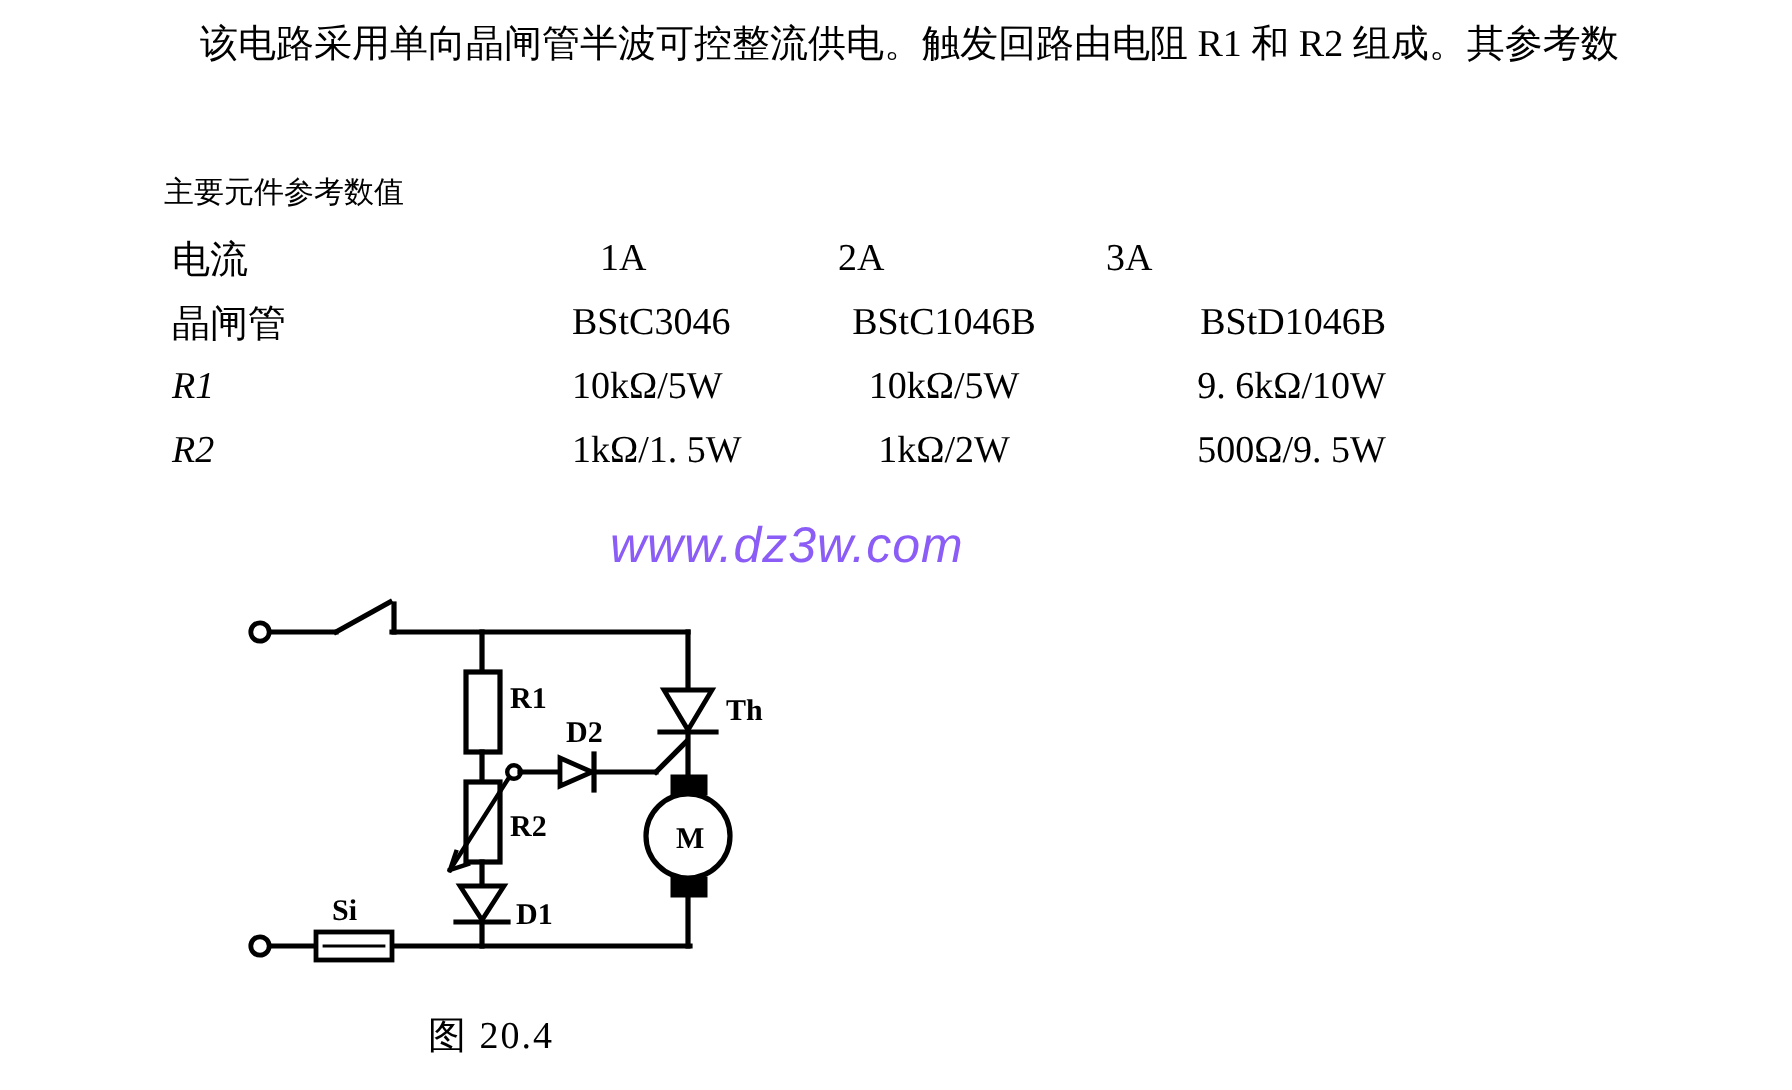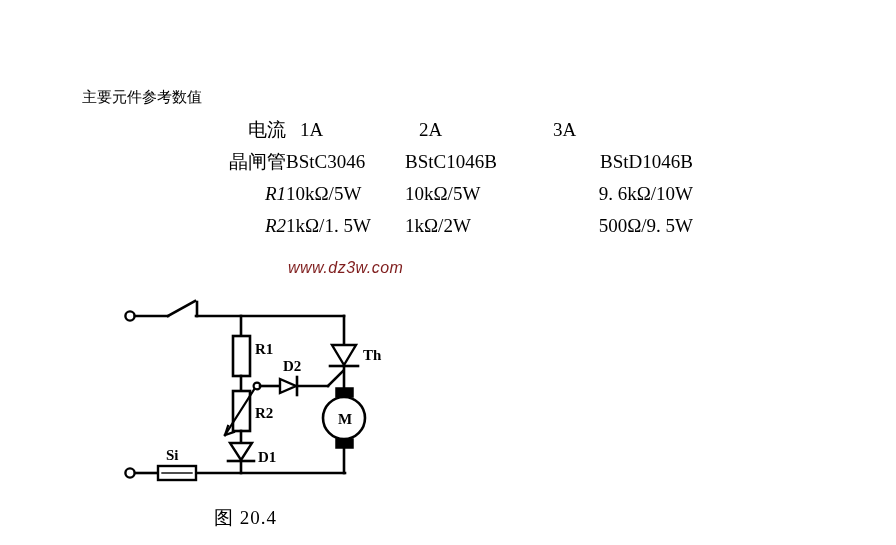--- a/index.html
+++ b/index.html
@@ -48,39 +48,39 @@
   }
   .spec-table td {
     padding: 0;
     height: 32px;
     vertical-align: middle;
     white-space: nowrap;
     font-family: "Liberation Serif", "DejaVu Serif", serif;
   }
   .spec-table td.rowhead {
     width: 200px;
-    text-align: right;
+    text-align: left;
   }
   .spec-table td.c1 { width: 105px; text-align: left; padding-left: 0px; margin-top: 15px; }
-  .spec-table td.c2 { width: 120px; text-align: left; }
+  .spec-table td.c2 { width: 120px; text-align: center; }
   .spec-table td.c3 { width: 140px; text-align: right; }
   .spec-table tr.hdr td.c1,
   .spec-table tr.hdr td.c2,
   .spec-table tr.hdr td.c3 { text-align: left; padding-left: 14px; }
   .rlabel { font-style: italic; }
 
   
   .watermark {
     position: absolute;
-    left: 288px;
+    left: 305px;
     top: 259px;
     font-family: "Liberation Sans", "DejaVu Sans", sans-serif;
     font-style: italic;
-    font-size: 16px;
-    color: #7f1d1d;
+    font-size: 25px;
+    color: #8b5cf6;
     letter-spacing: 0.5px;
     user-select: none;
   }
 
   
   .circuit-wrap {
     position: absolute;
     left: 100px;
     top: 288px;
     width: 300px;
@@ -95,20 +95,21 @@
     font-size: 19px;
     letter-spacing: 1px;
   }
 </style>
 </head>
 <body>
 
 <div id="page">
 
   <div class="intro">
+    <span class="ln1">该电路采用单向晶闸管半波可控整流供电。触发回路由电阻 R1 和 R2 组成。其参考数</span>
   </div>
 
   <div class="tbl-title">主要元件参考数值</div>
 
   <table class="spec-table">
     <tbody>
       <tr class="hdr">
         <td class="rowhead">电流</td>
         <td class="c1">1A</td>
         <td class="c2">2A</td>

